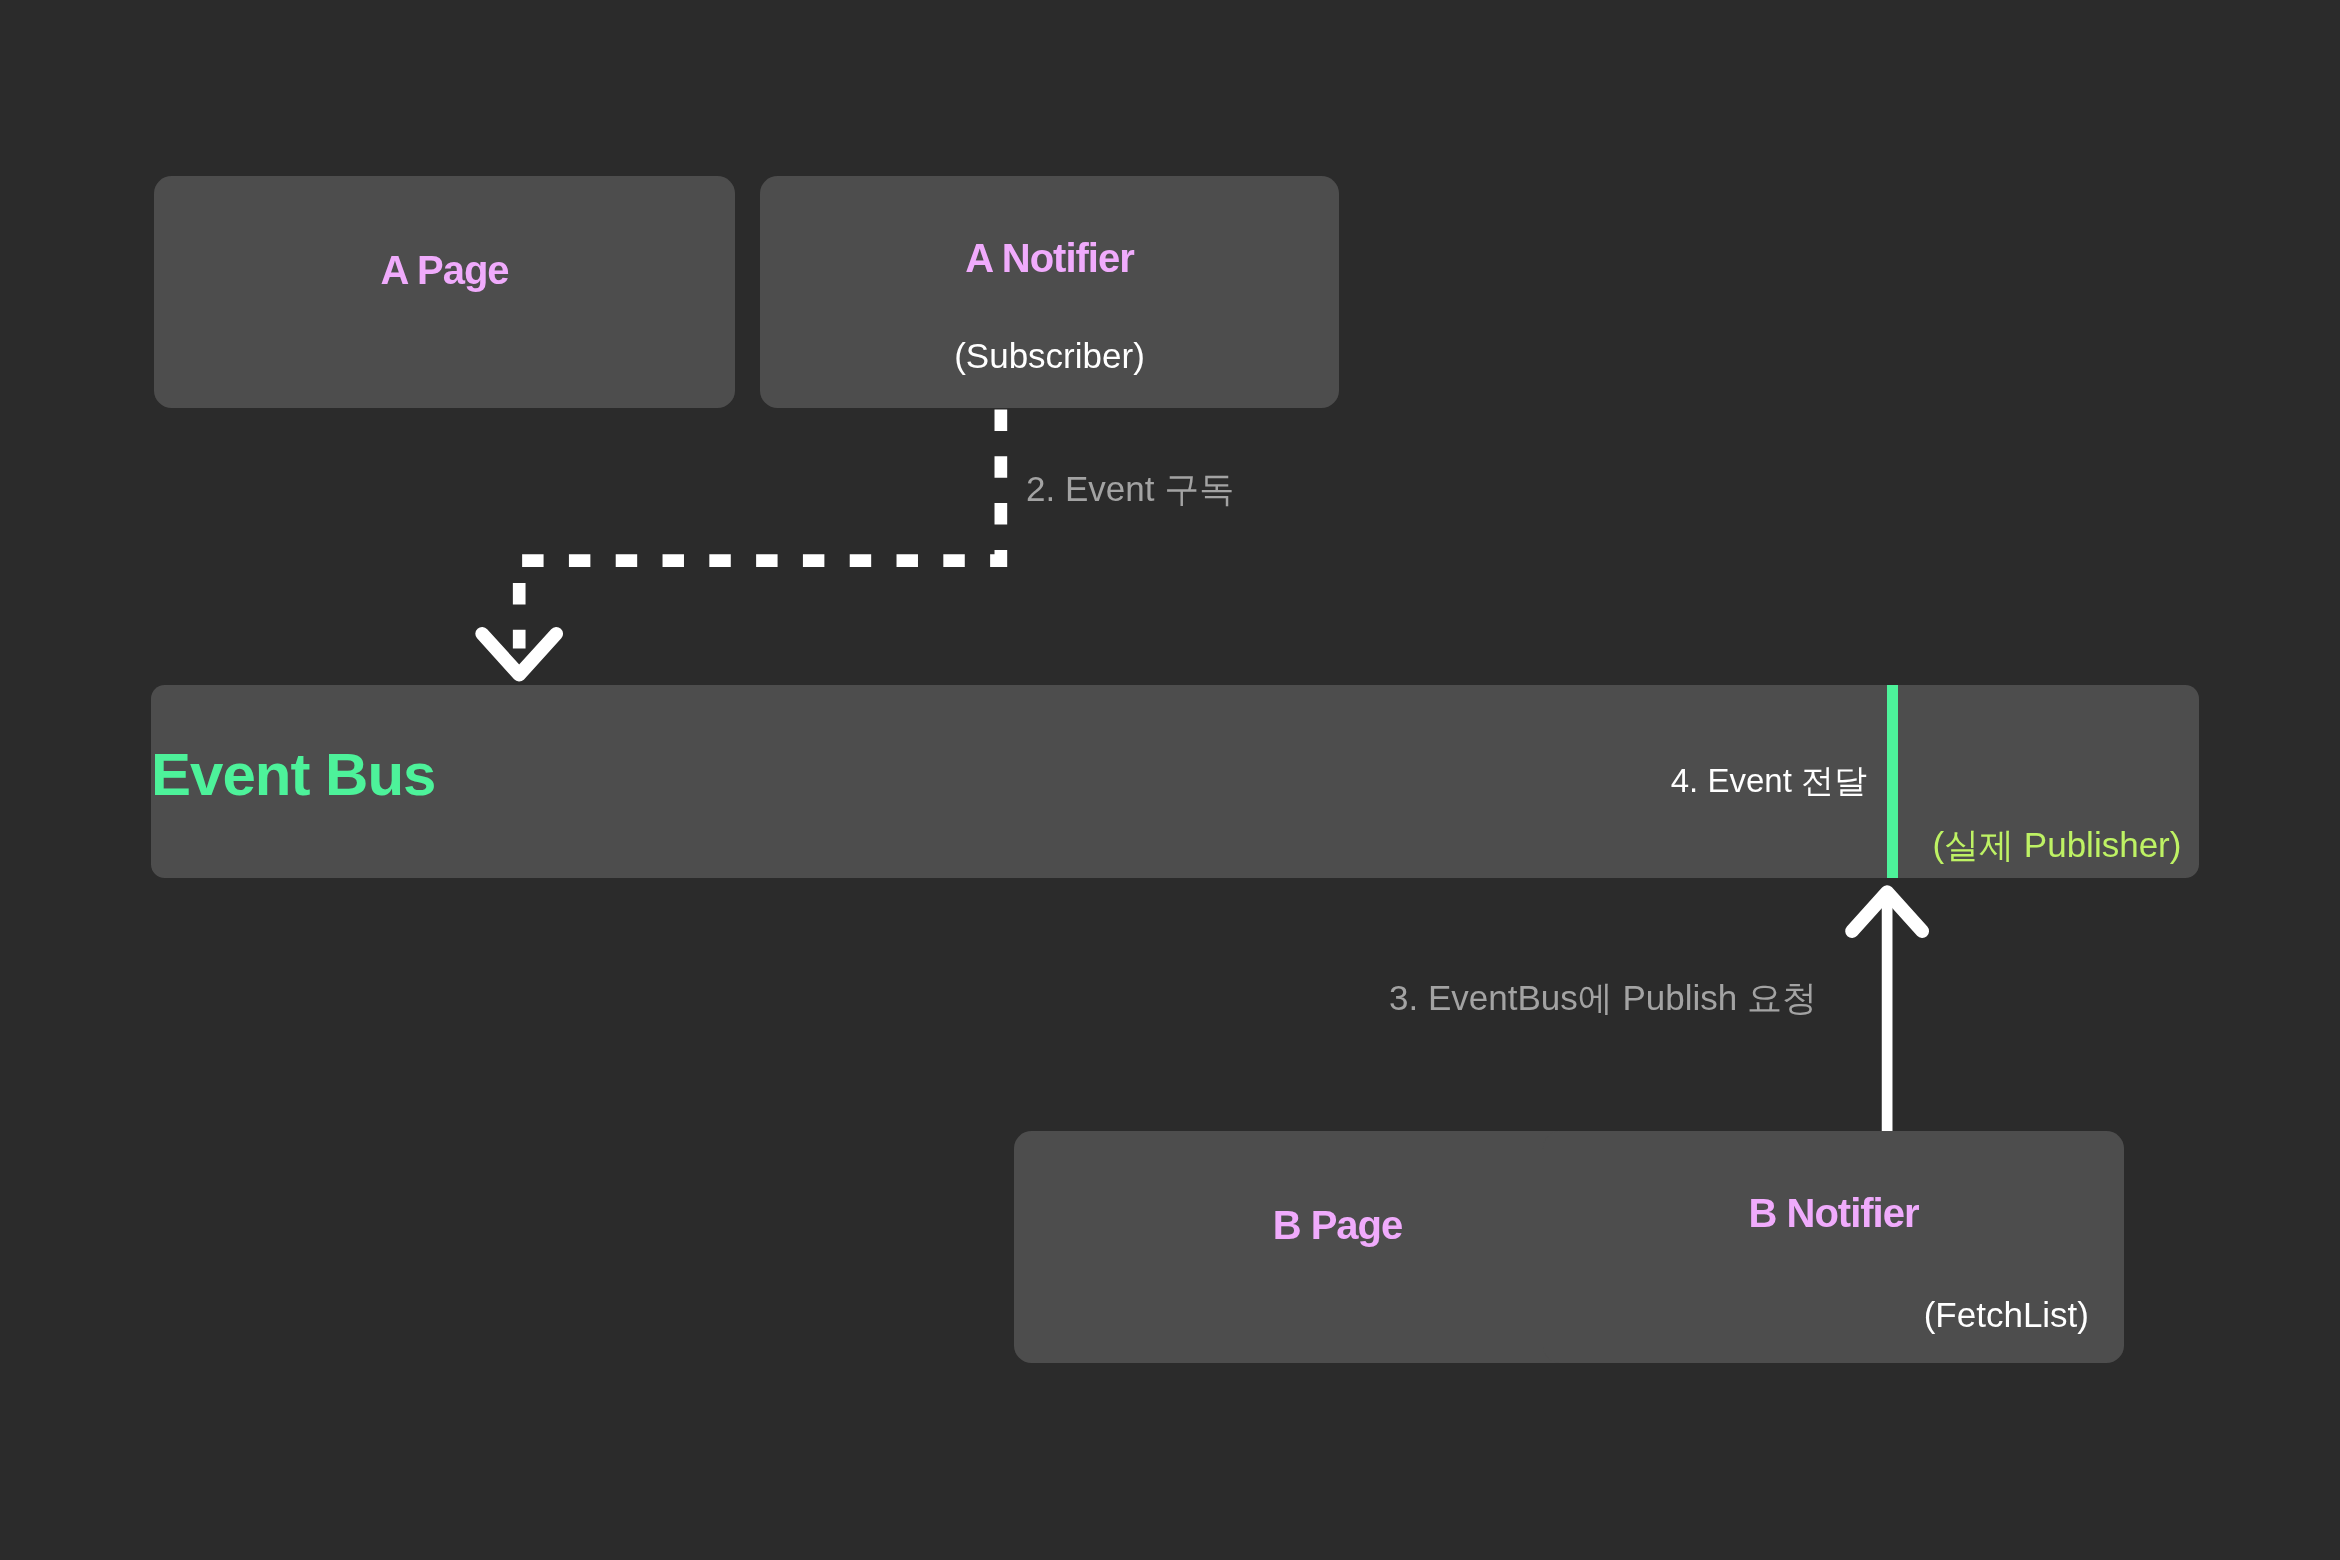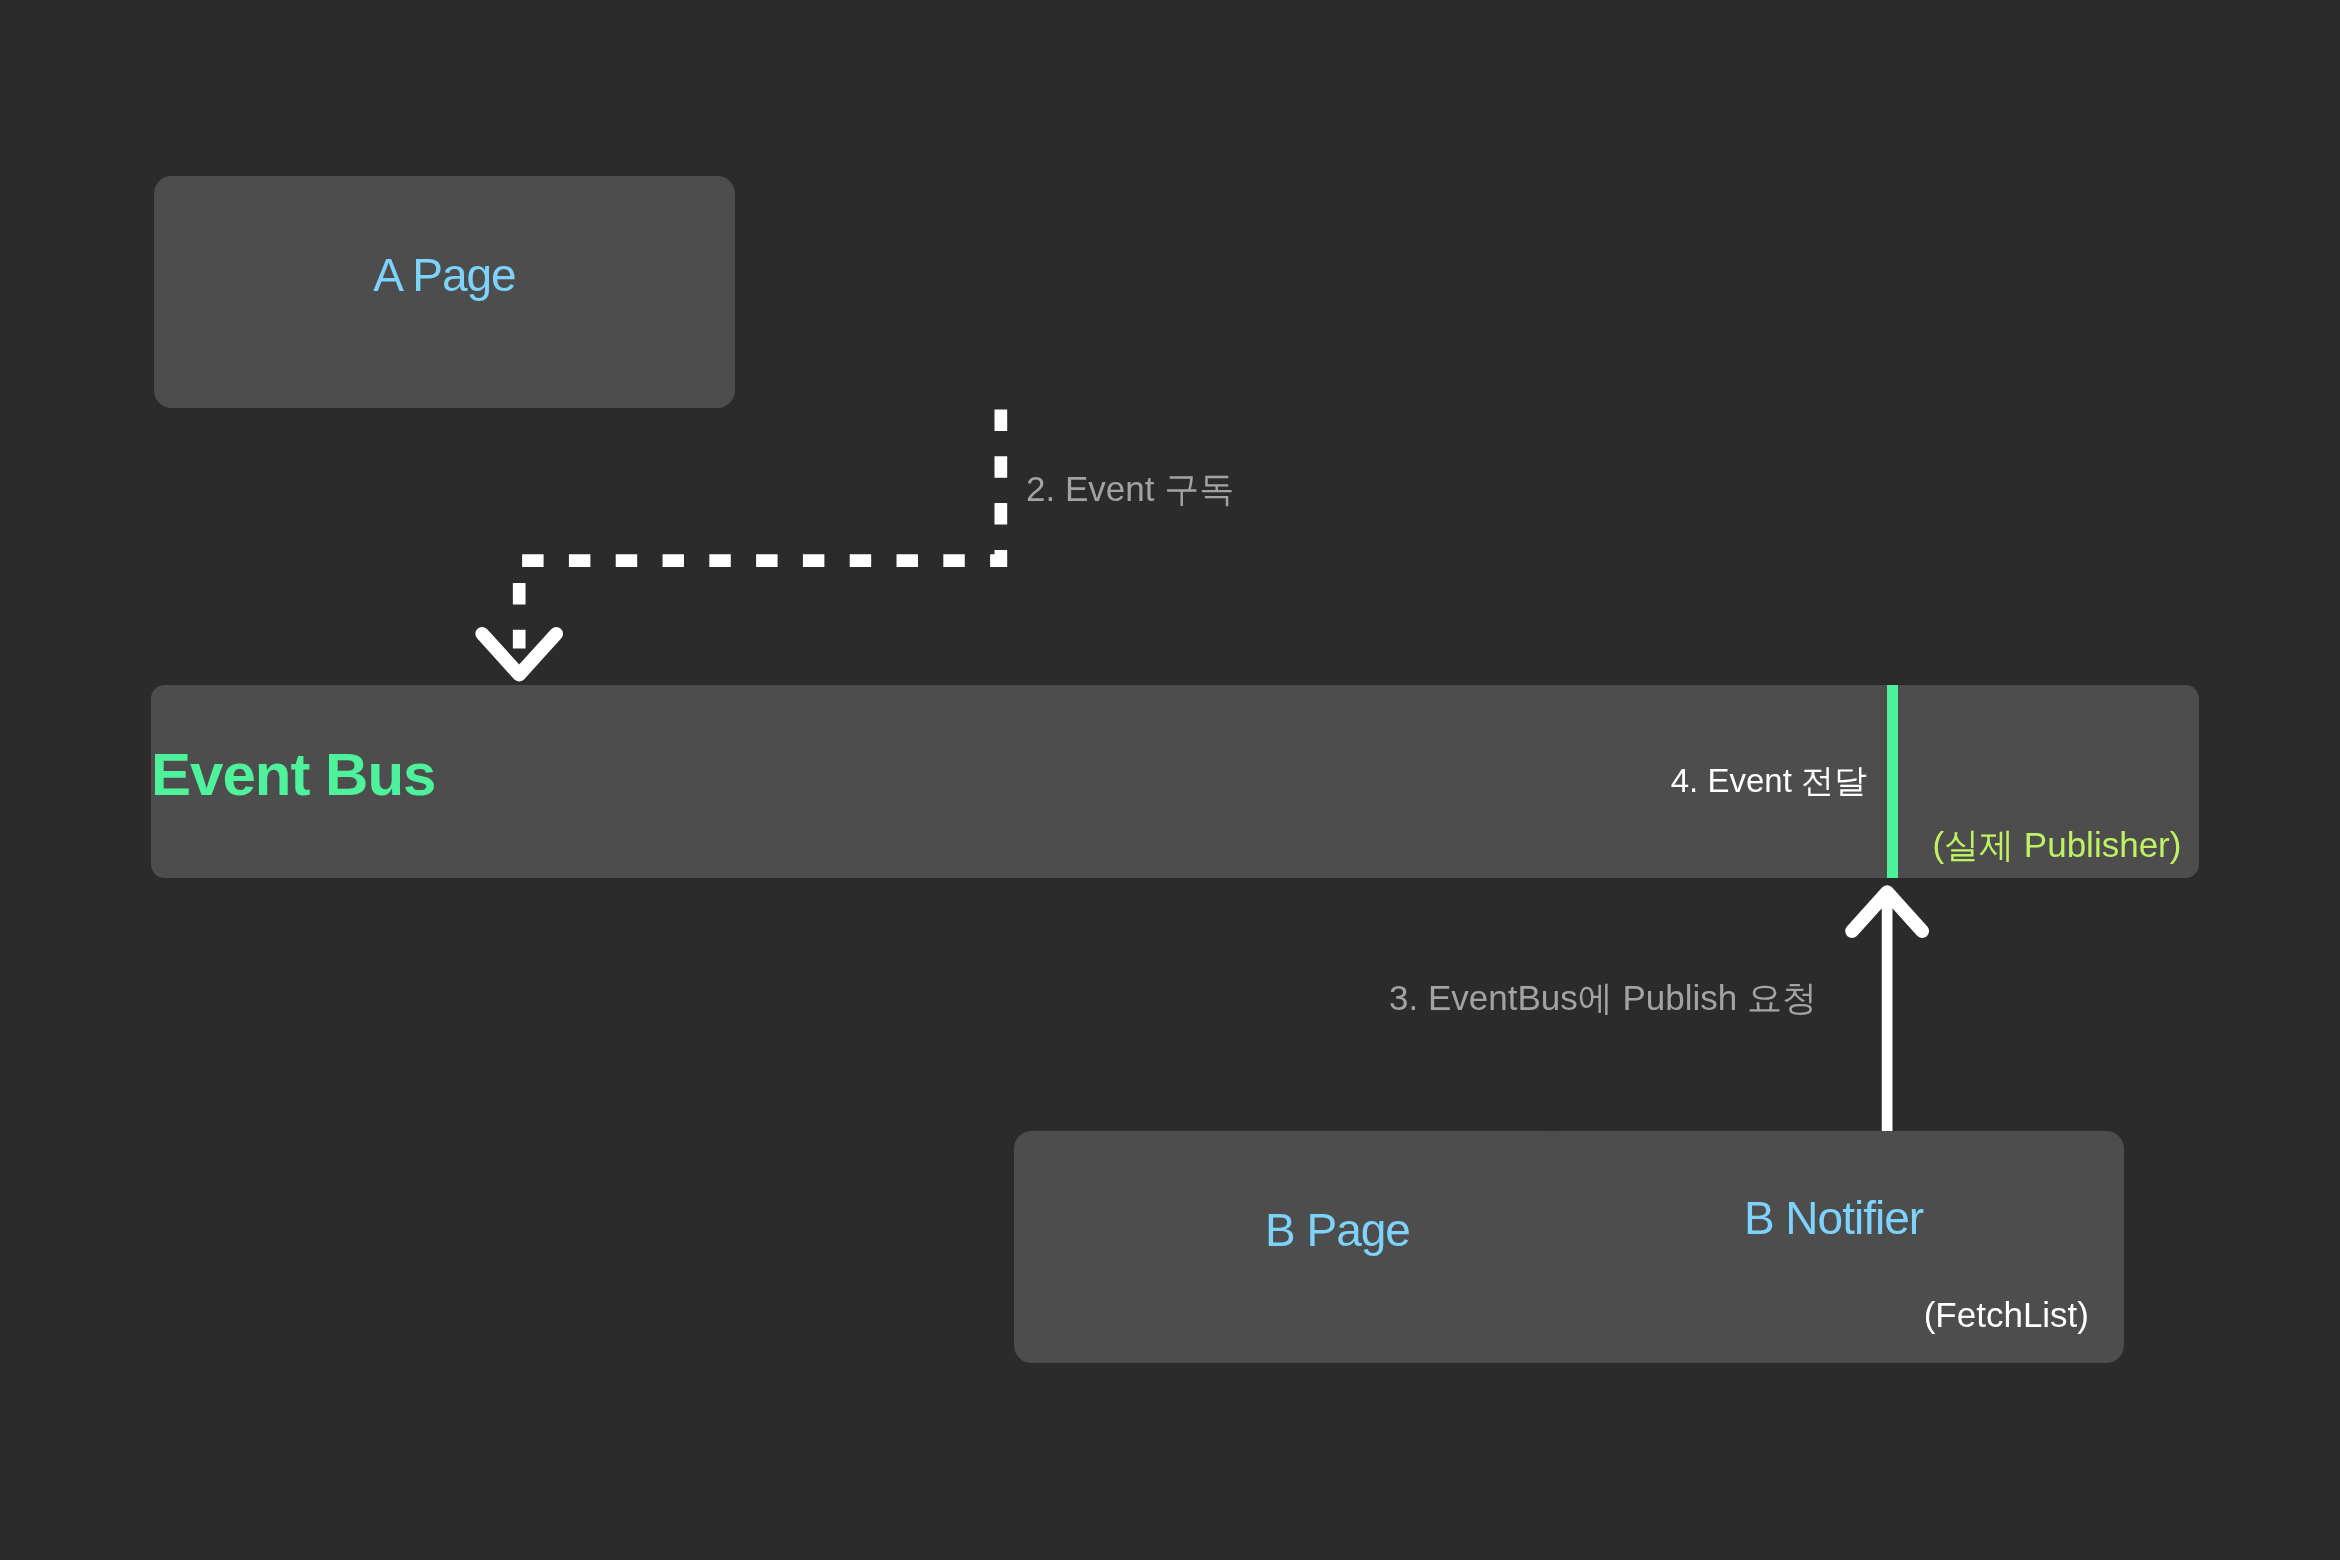--- a/index.html
+++ b/index.html
@@ -25,24 +25,24 @@
     background: #4d4d4d;
     border-radius: 17.6px;
     color: #ffffff;
   }
 
   .node-title {
     position: absolute;
     left: 0;
     right: 0;
     text-align: center;
-    font-size: 46px;
-    font-weight: 400;
+    font-size: 40px;
+    font-weight: 700;
     letter-spacing: -1px;
-    color: #7dd3fc;
+    color: #f0abfc;
     white-space: nowrap;
   }
 
   .node-sub {
     position: absolute;
     left: 0;
     right: 0;
     text-align: center;
     font-size: 35px;
     font-weight: 400;
@@ -172,20 +172,24 @@
     <g>
       <line x1="1935" y1="1160" x2="1935" y2="925" stroke="#ffffff" stroke-width="11" stroke-linecap="butt"></line>
       <path d="M 1899 955 L 1935 915 L 1971 955" fill="none" stroke="#ffffff" stroke-width="14" stroke-linecap="round" stroke-linejoin="round"></path>
     </g>
   </svg>
 
   <div class="node" id="node-a-page">
     <div class="node-title">A Page</div>
   </div>
 
+  <div class="node" id="node-a-notif">
+    <div class="node-title">A Notifier</div>
+    <div class="node-sub">(Subscriber)</div>
+  </div>
 
   <div class="edge-label" id="label-subscribe">2. Event 구독</div>
 
   <div id="event-bus">
 
     <div id="event-bus-title">Event Bus</div>
 
     <div id="bus-note-4">4. Event 전달</div>
 
     <div id="bus-divider"></div>

